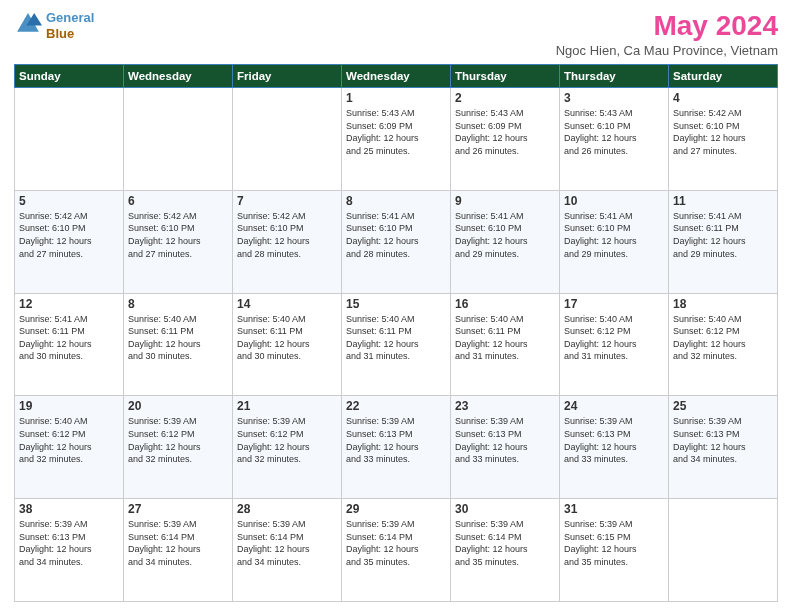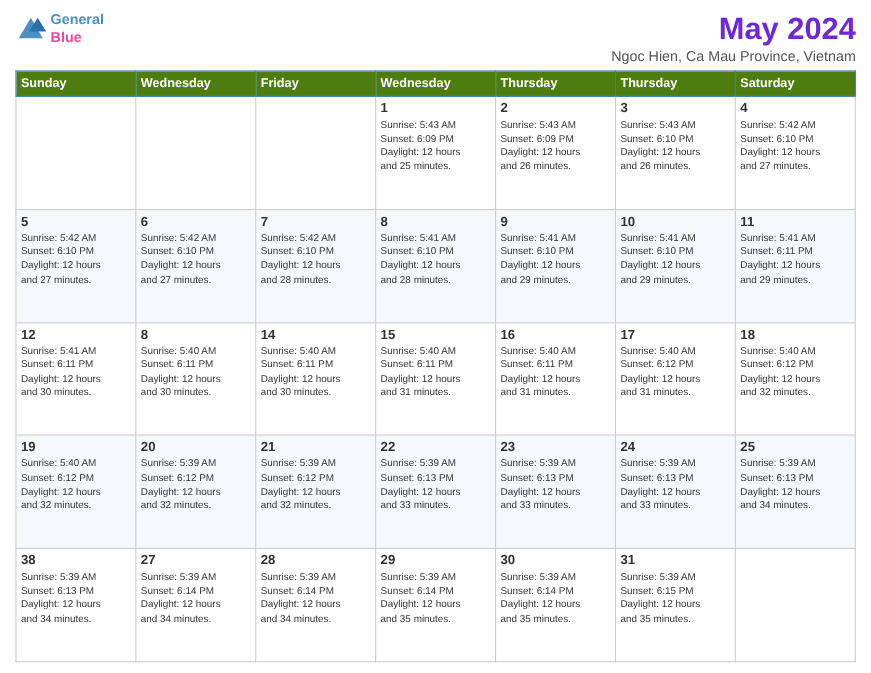--- a/index.html
+++ b/index.html
@@ -19,21 +19,21 @@
       flex-direction: column;
     }
     .header {
       display: flex;
       justify-content: space-between;
       align-items: flex-start;
       margin-bottom: 6px;
     }
     .logo {
       display: flex;
-      align-items: flex-end;
+      align-items: flex-start;
       gap: 4px;
     }
     .logo-text {
       font-size: 13px;
       font-weight: bold;
       color: #333;
       line-height: 1.2;
     }
     .logo-text span {
       color: #4a90c4;
@@ -41,36 +41,36 @@
     .logo-icon {
       width: 28px;
       height: 28px;
     }
     .title-section {
       text-align: right;
     }
     .month-title {
       font-size: 28px;
       font-weight: bold;
-      color: #6d28d9;
+      color: #ec4899;
     }
     .subtitle {
       font-size: 13px;
       color: #555;
       margin-top: 1px;
     }
     .calendar {
       flex: 1;
       border: 1px solid #ccc;
       border-collapse: collapse;
       width: 100%;
       table-layout: fixed;
     }
     .calendar th {
-      background: #4d7c0f;
+      background: #14532d;
       color: #fff;
       font-size: 11.5px;
       font-weight: bold;
       padding: 5px 4px;
       text-align: left;
       border: 1px solid #3a7fb5;
     }
     .calendar td {
       border: 1px solid #ccc;
       vertical-align: top;
@@ -107,21 +107,21 @@
 
 <div class="page">
   <div class="header">
     <div class="logo">
       <svg class="logo-icon" viewBox="0 0 36 36">
         <polygon points="18,4 32,28 4,28" fill="#4a90c4"></polygon>
         <polygon points="26,4 36,20 16,20" fill="#2a6fa8"></polygon>
       </svg>
       <div class="logo-text">
         <div><span>General</span></div>
-        <div><span style="color:#ec4899">Blue</span></div>
+        <div><span style="color:#a16207">Blue</span></div>
       </div>
     </div>
     <div class="title-section">
       <div class="month-title">May 2024</div>
       <div class="subtitle">Ngoc Hien, Ca Mau Province, Vietnam</div>
     </div>
   </div>
 
   <table class="calendar">
     <thead>

